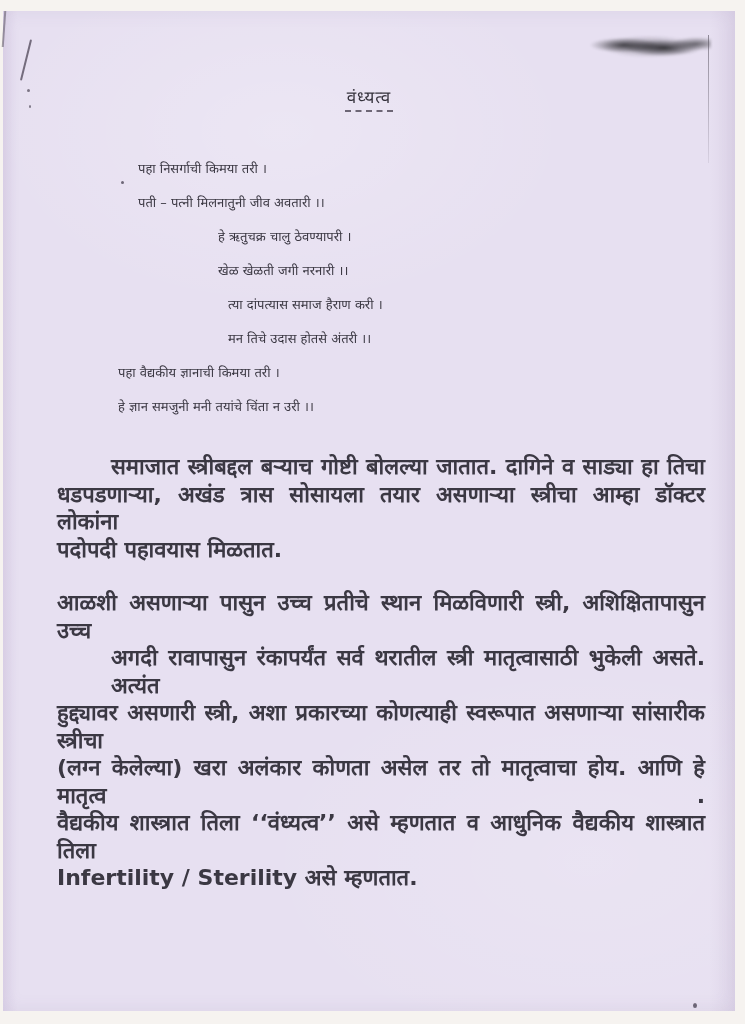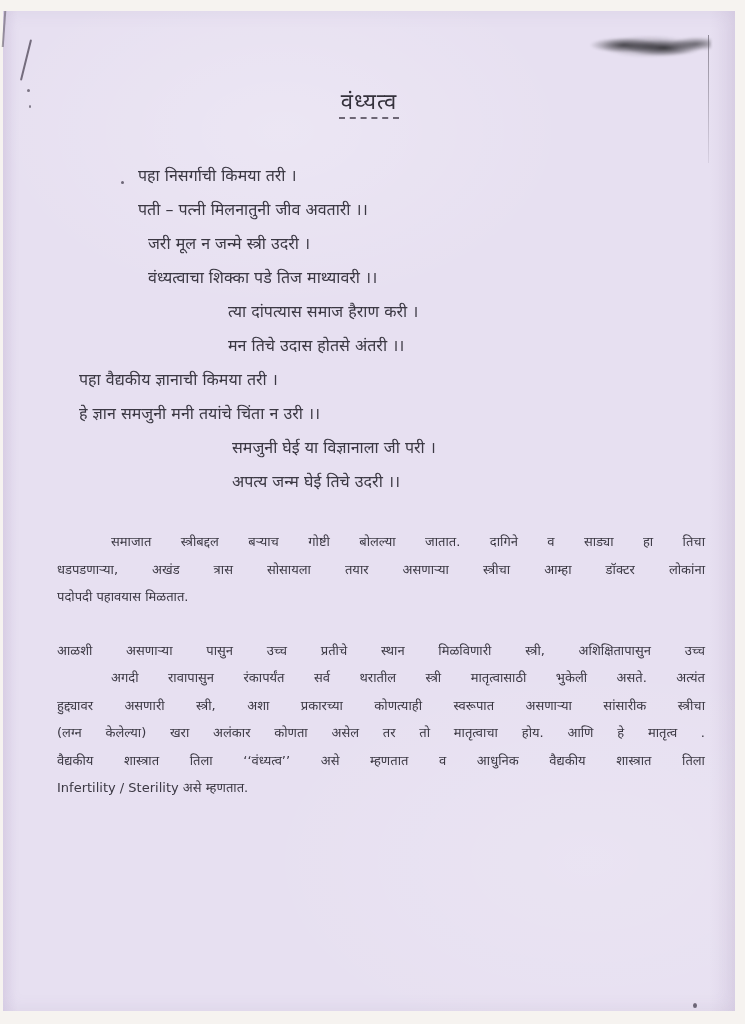--- a/index.html
+++ b/index.html
@@ -50,45 +50,46 @@
   }
   .copy-edge-line {
     position: absolute; left: 705px; top: 24px; width: 1px; height: 128px;
     background: linear-gradient(#55505c, rgba(130,122,140,.25));
     opacity: .6;
   }
   
   .title {
     margin-top: 74px;
     text-align: center;
-    font-size: 22px;
+    font-size: 17px;
     font-weight: normal;
     letter-spacing: 1px;
     color: #35323c;
   }
   .title span {
     border-bottom: 2px dashed #6d6675;
     padding: 0 2px 3px 2px;
   }
   
-  .poem { margin-top: 44px; font-size: 16px; line-height: 34px; color: #3b3843; }
+  .poem { margin-top: 44px; font-size: 13px; line-height: 34px; color: #3b3843; }
   .pline { white-space: nowrap; }
   .c1 { padding-left: 135px; }
   .c2 { padding-left: 215px; }
   .c3 { padding-left: 145px; }
   .c4 { padding-left: 225px; }
-  .c5 { padding-left: 76px; }
+  .c5 { padding-left: 115px; }
   .c6 { padding-left: 229px; }
   
   .para {
     margin: 26px 32px 0 54px;
     width: 648px;
-    font-size: 13px;
+    font-size: 22px;
     line-height: 27.5px;
     color: #3b3843;
+    font-weight: bold;
   }
   .para .line { text-align: justify; }
   .para .line.jl { text-align-last: justify; }
   .para .line.first { padding-left: 54px; }
   .para.p1 { margin-top: 29px; }
 </style>
 </head>
 <body>
 
 <div class="scan">
@@ -103,35 +104,31 @@
     <div class="speck poem-dot"></div>
     <div class="speck bottom"></div>
 
     <h1 class="title"><span>वंध्यत्व</span></h1>
 
     <div class="poem">
       <div class="couplet c1">
         <div class="pline">पहा निसर्गाची किमया तरी ।</div>
         <div class="pline">पती – पत्नी मिलनातुनी जीव अवतारी ।।</div>
       </div>
-      <div class="couplet c3">
-        <div class="pline">जरी मूल न जन्मे स्त्री उदरी ।</div>
-        <div class="pline">वंध्यत्वाचा शिक्का पडे तिज माथ्यावरी ।।</div>
+      <div class="couplet c2">
+        <div class="pline">हे ऋतुचक्र चालु ठेवण्यापरी ।</div>
+        <div class="pline">खेळ खेळती जगी नरनारी ।।</div>
       </div>
       <div class="couplet c4">
         <div class="pline">त्या दांपत्यास समाज हैराण करी ।</div>
         <div class="pline">मन तिचे उदास होतसे अंतरी ।।</div>
       </div>
       <div class="couplet c5">
         <div class="pline">पहा वैद्यकीय ज्ञानाची किमया तरी ।</div>
         <div class="pline">हे ज्ञान समजुनी मनी तयांचे चिंता न उरी ।।</div>
-      </div>
-      <div class="couplet c6">
-        <div class="pline">समजुनी घेई या विज्ञानाला जी परी ।</div>
-        <div class="pline">अपत्य जन्म घेई तिचे उदरी ।।</div>
       </div>
     </div>
 
     <div class="para p1">
       <div class="line first jl">समाजात स्त्रीबद्दल बऱ्याच गोष्टी बोलल्या जातात. दागिने व साड्या हा तिचा</div>
       <div class="line jl">धडपडणाऱ्या, अखंड त्रास सोसायला तयार असणाऱ्या स्त्रीचा आम्हा डॉक्टर लोकांना</div>
       <div class="line">पदोपदी पहावयास मिळतात.</div>
     </div>
 
     <div class="para p2">

